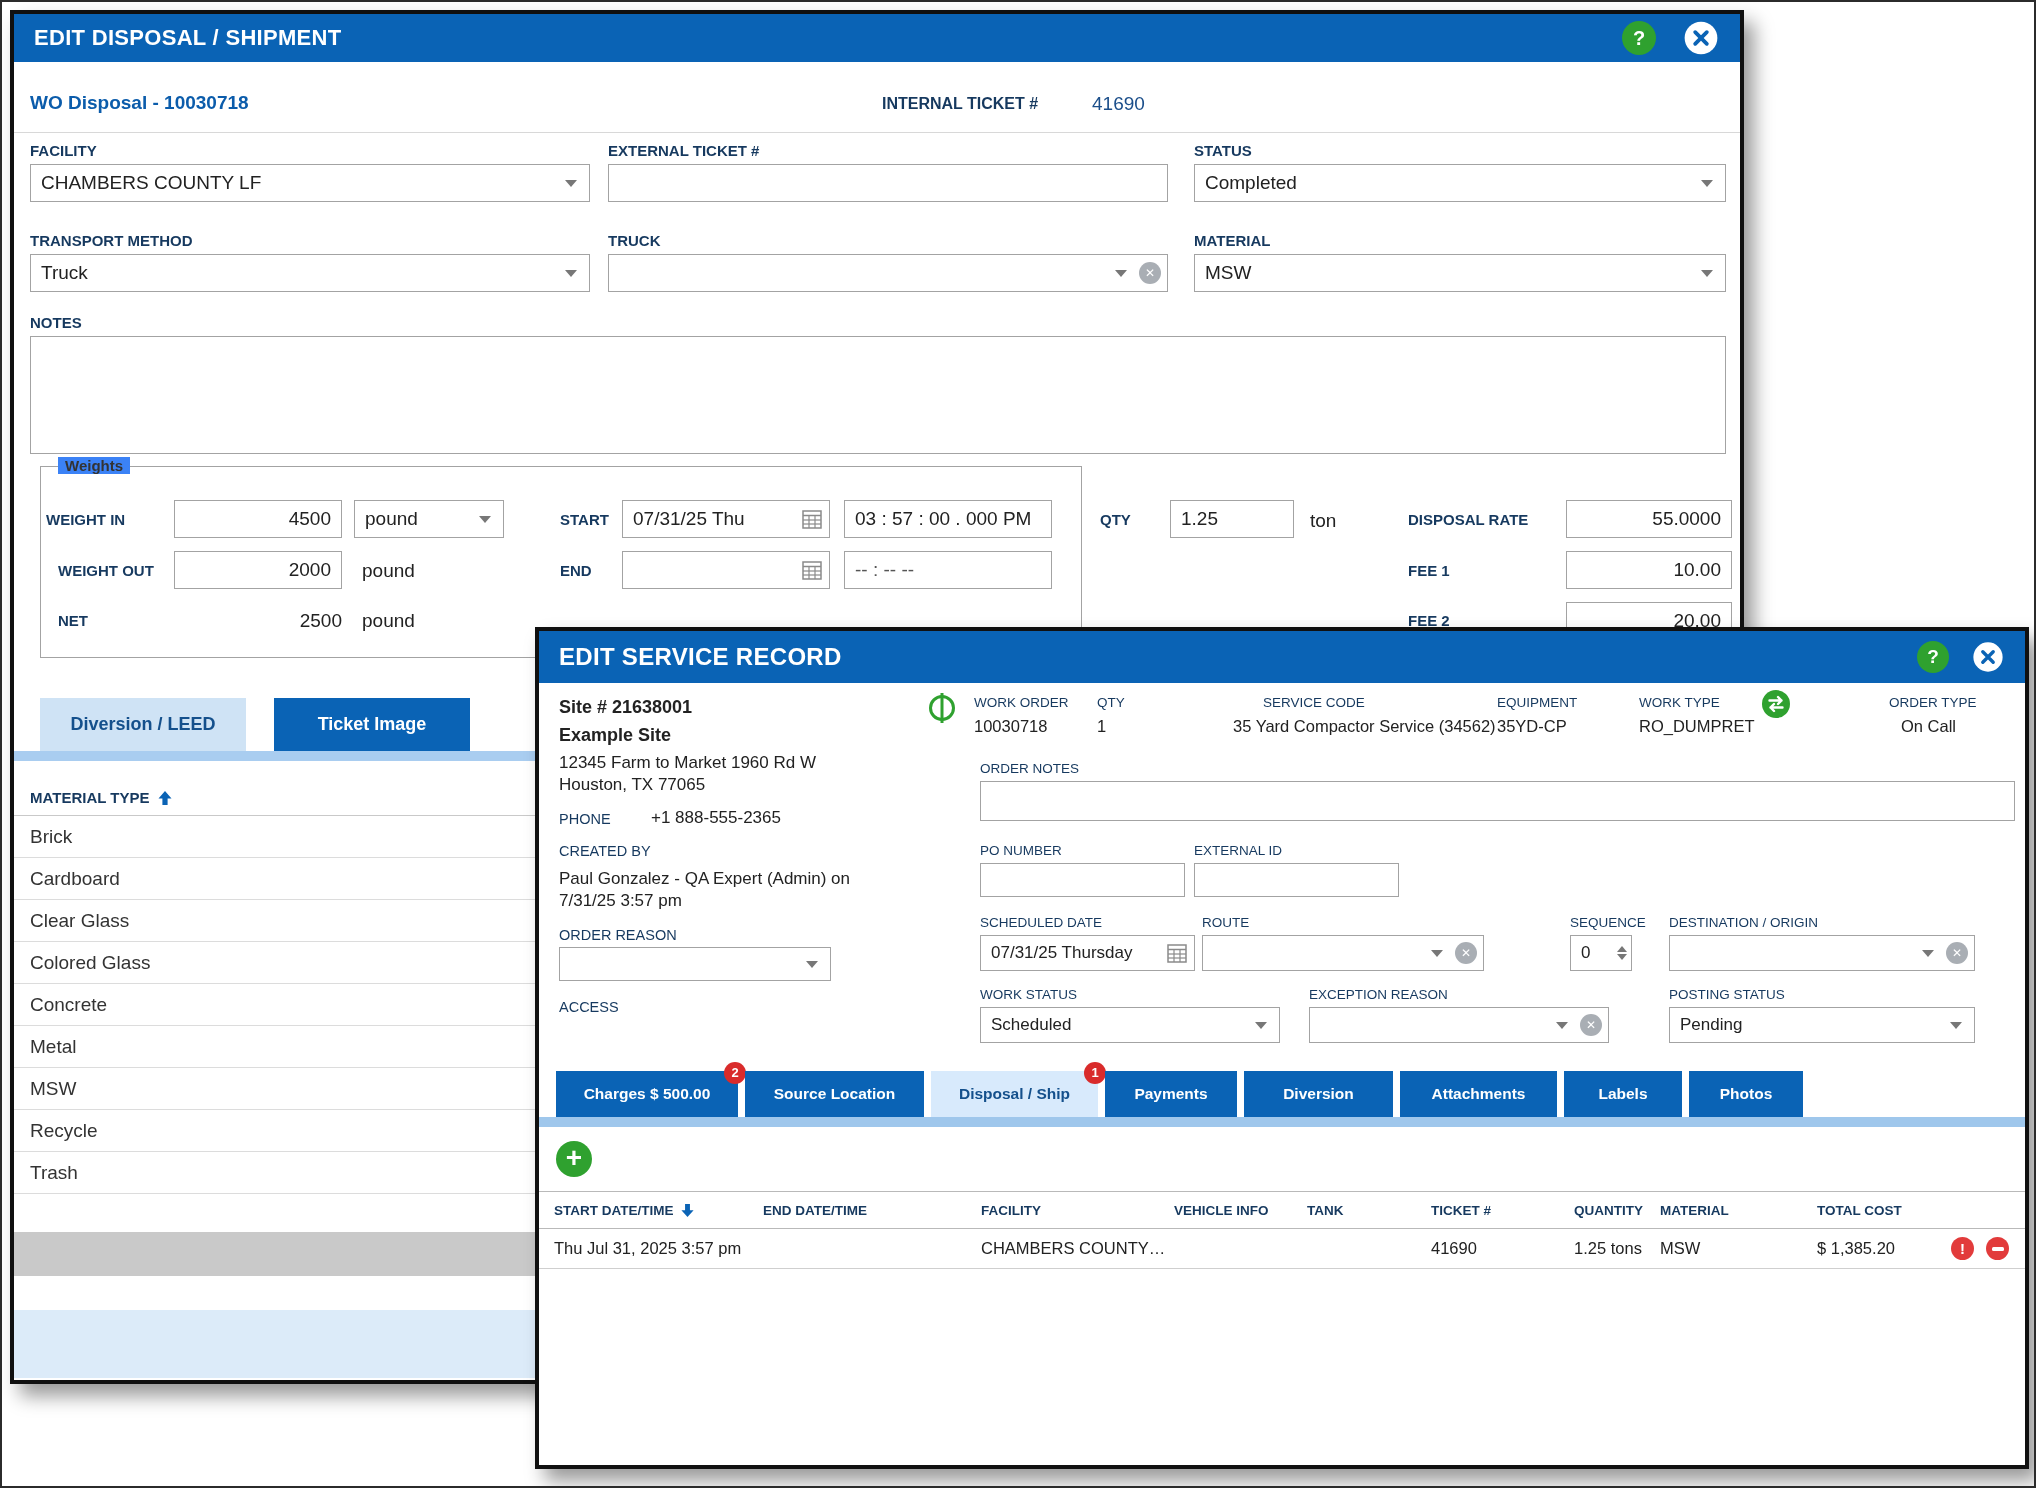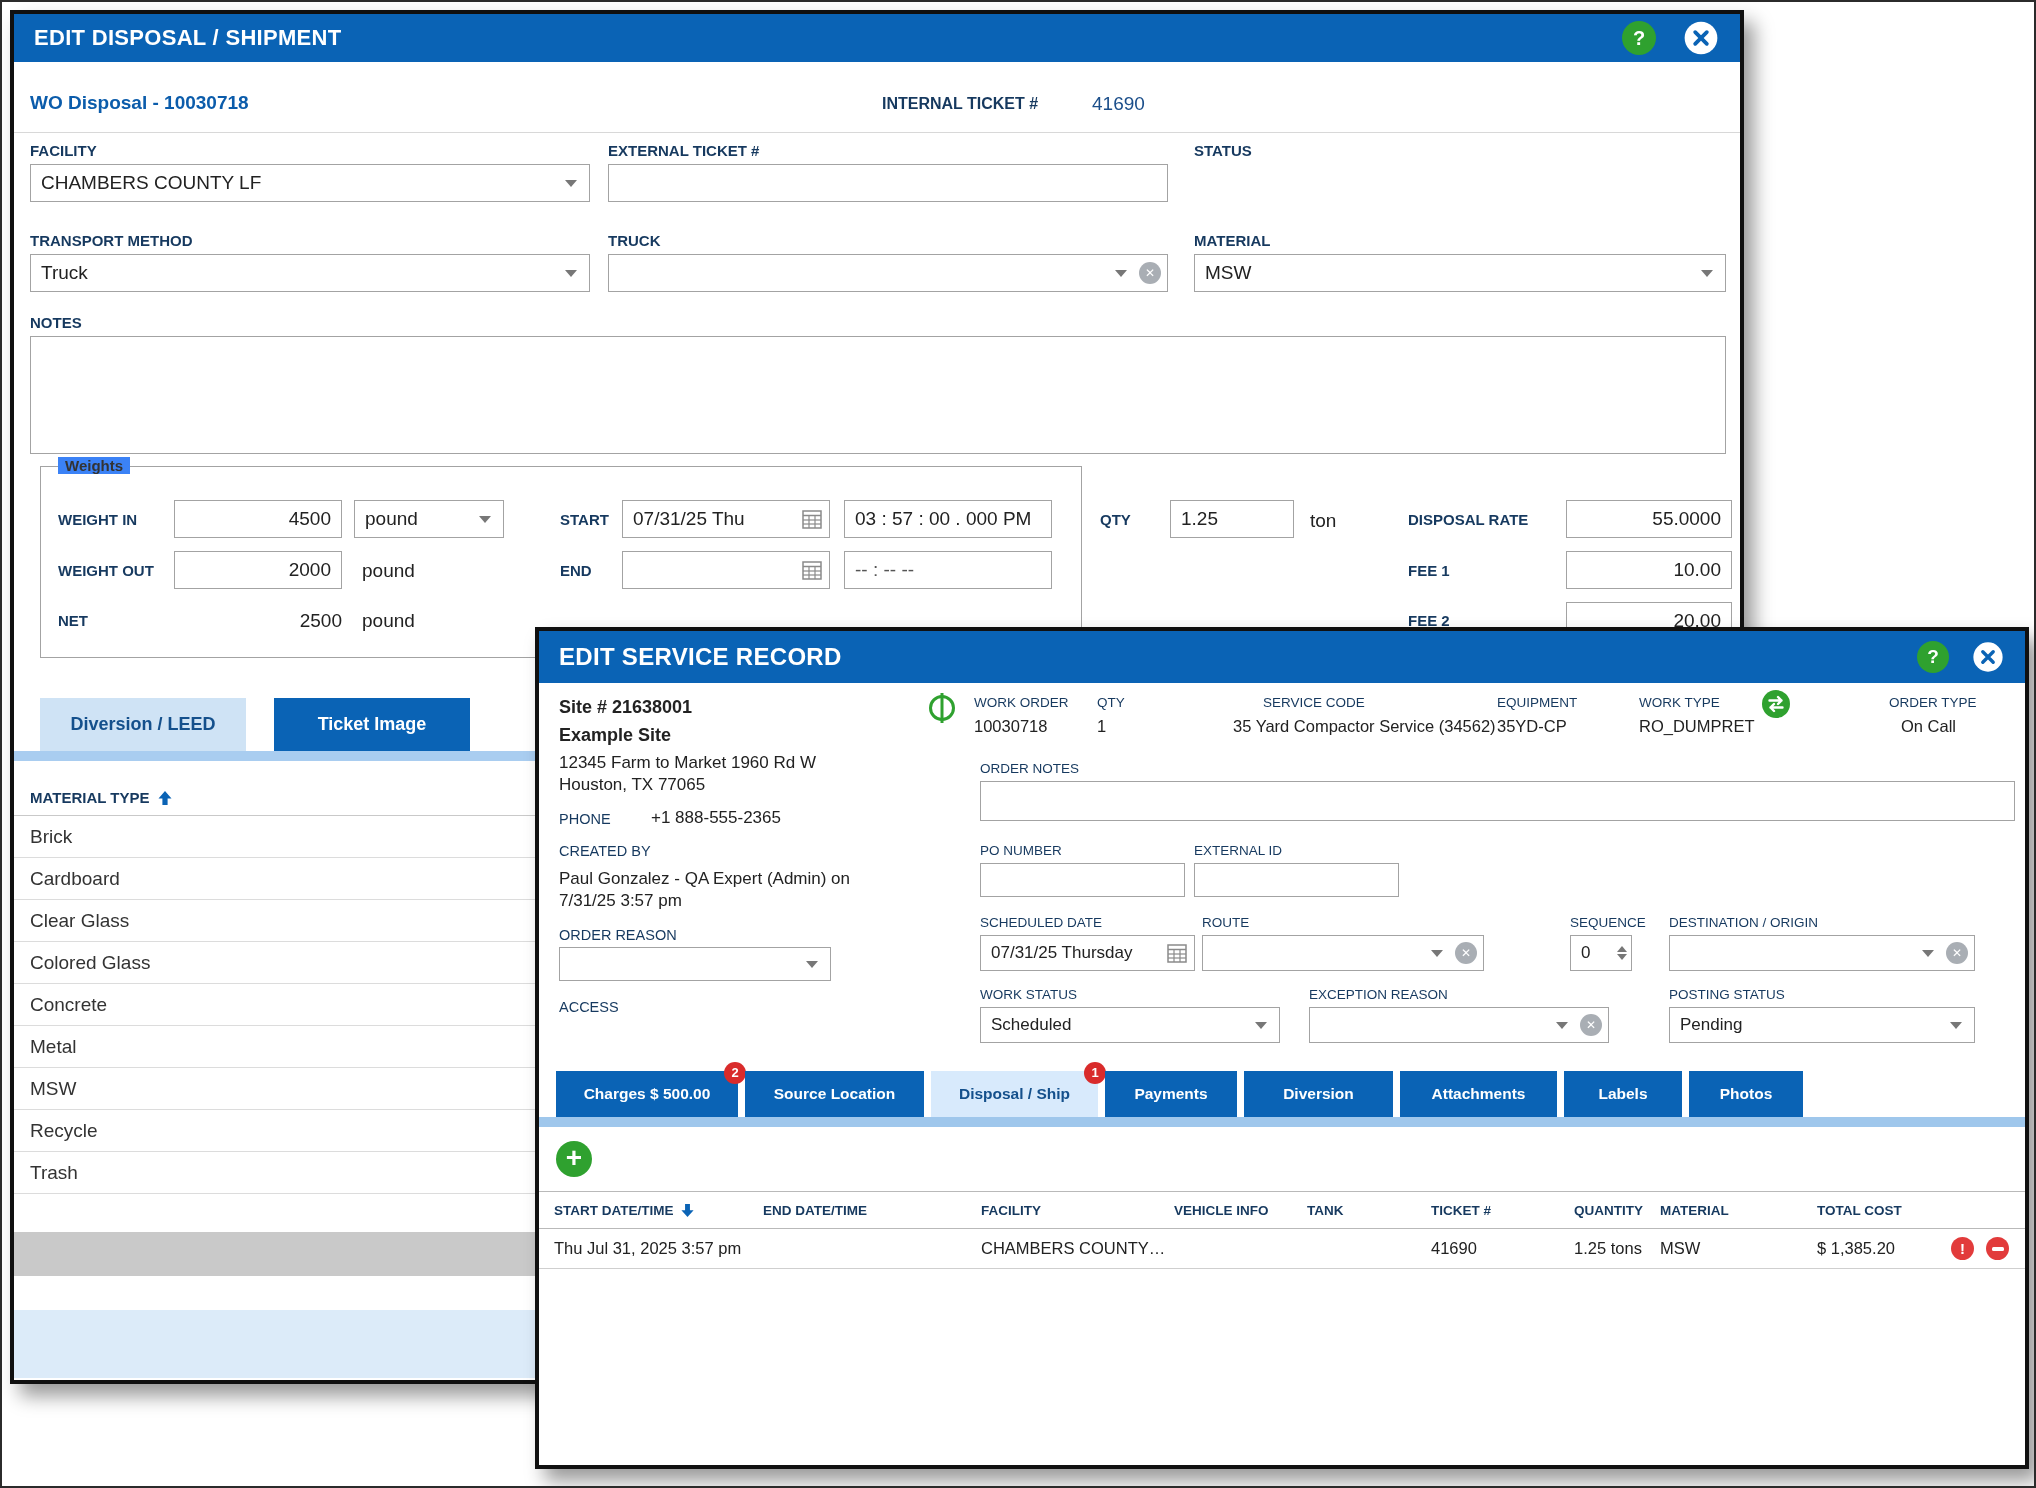--- a/index.html
+++ b/index.html
@@ -96,20 +96,24 @@
     <span class="lbl" style="left:16px;top:128px">FACILITY</span>
     <div class="box sel" style="left:16px;top:150px;width:560px;height:38px">
       <span>CHAMBERS COUNTY LF</span>
       <i class="chev"></i>
     </div>
 
     <span class="lbl" style="left:594px;top:128px">EXTERNAL TICKET #</span>
     <input class="inp" style="left: 594px; top: 150px; width: 560px; height: 38px;" value="">
 
     <span class="lbl" style="left:1180px;top:128px">STATUS</span>
+    <div class="box sel" style="left:1180px;top:150px;width:532px;height:38px">
+      <span>Completed</span>
+      <i class="chev"></i>
+    </div>
 
     <span class="lbl" style="left:16px;top:218px">TRANSPORT METHOD</span>
     <div class="box sel" style="left:16px;top:240px;width:560px;height:38px">
       <span>Truck</span>
       <i class="chev"></i>
     </div>
 
     <span class="lbl" style="left:594px;top:218px">TRUCK</span>
     <div class="box sel" style="left:594px;top:240px;width:560px;height:38px;padding-right:70px">
       <span></span>
@@ -122,21 +126,21 @@
       <span>MSW</span>
       <i class="chev"></i>
     </div>
 
     <span class="lbl" style="left:16px;top:300px">NOTES</span>
     <textarea class="notes" style="left: 16px; top: 322px; width: 1696px; height: 118px;"></textarea>
 
     <div class="fieldset" style="left:26px;top:452px;width:1040px;height:190px"></div>
     <span class="legend" style="left:44px;top:443px">Weights</span>
 
-    <span class="lbl" style="left:44px;top:497px">WEIGHT IN</span>
+    <span class="lbl" style="left:32px;top:497px">WEIGHT IN</span>
     <input class="inp num" style="left: 160px; top: 486px; width: 168px; height: 38px;" value="4500">
     <div class="box sel" style="left:340px;top:486px;width:150px;height:38px">
       <span>pound</span>
       <i class="chev"></i>
     </div>
     <span class="lbl" style="left:546px;top:497px">START</span>
     <div class="box" style="left:608px;top:486px;width:208px;height:38px;padding-right:40px">
       <span>07/31/25 Thu</span>
       <span class="calbtn">
         <svg width="22" height="22" viewBox="0 0 22 22">

